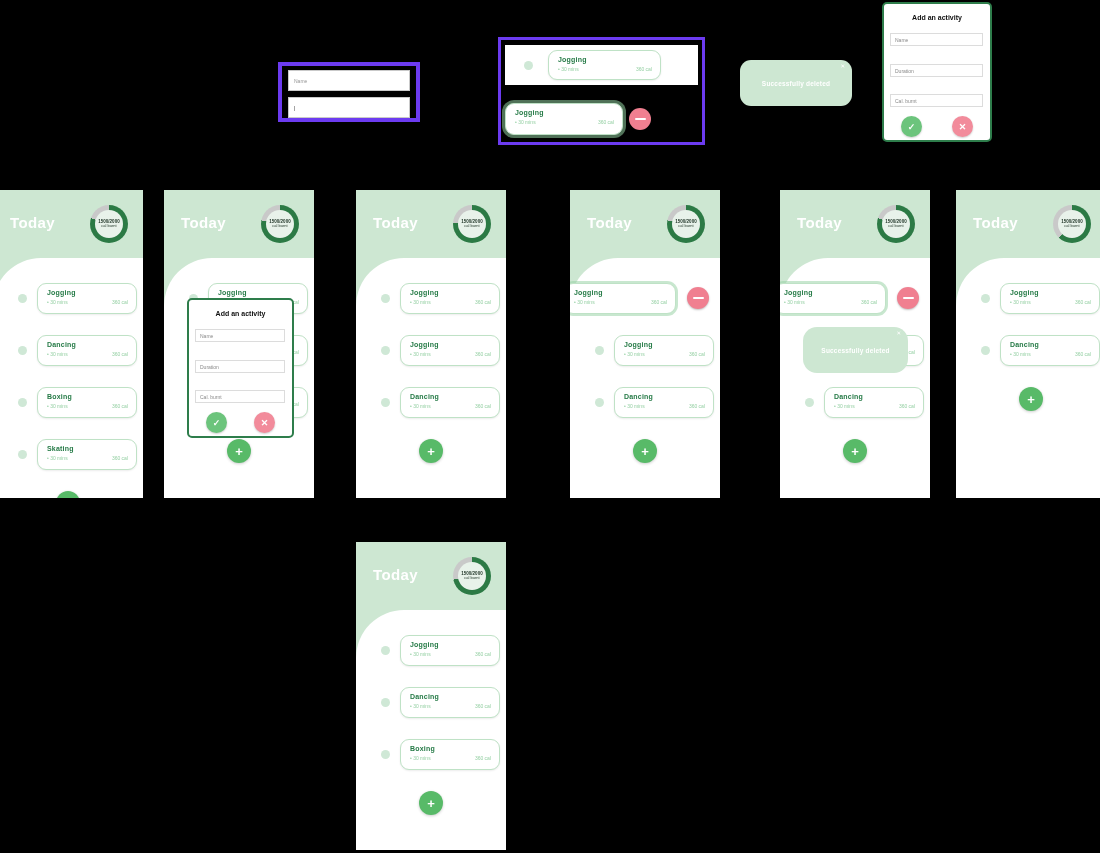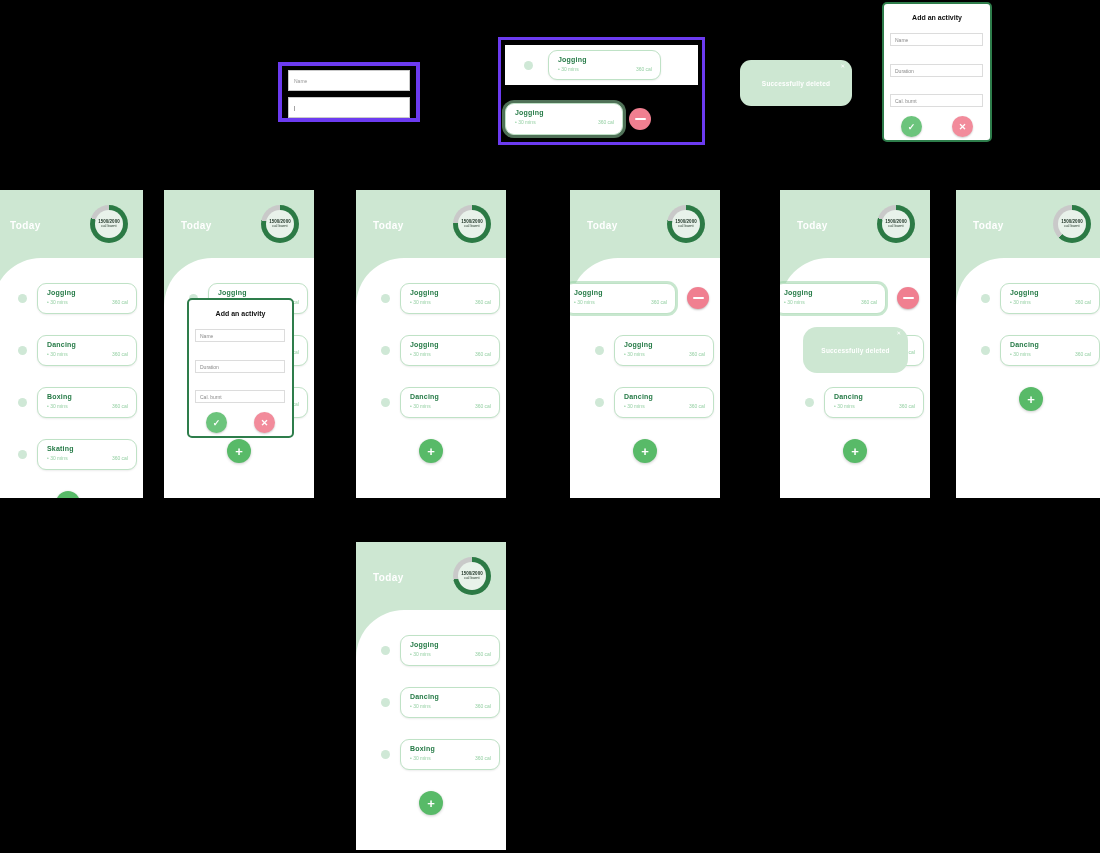--- a/index.html
+++ b/index.html
@@ -40,21 +40,21 @@
   .cardB1{left:43px;top:5px;width:113px;height:30px;}
   .cardB2{left:4px;top:63px;width:118px;height:32px;box-shadow:0 0 0 3px rgba(146,208,160,.55);}
   .minusB{left:128px;top:68px;}
   .toastC{left:740px;top:60px;width:112px;height:46px;}
   .modalD{left:882px;top:2px;width:110px;height:140px;}
   
   .phone{position:absolute;width:150px;height:308px;background:#fff;overflow:hidden;}
   .ph-header{position:absolute;top:0;left:0;right:0;height:130px;background:#cde7d2;}
   .ph-content{position:absolute;top:68px;left:0;right:0;bottom:0;background:#fff;
               border-top-left-radius:48px;padding-top:25px;box-sizing:border-box;}
-  .ph-title{position:absolute;top:30px;left:17px;font-size:10px;font-weight:bold;color:#fff;letter-spacing:.4px;}
+  .ph-title{position:absolute;top:24px;left:17px;font-size:15px;font-weight:bold;color:#fff;letter-spacing:.4px;}
   .ring{position:absolute;top:15px;right:15px;width:38px;height:38px;border-radius:50%;
         background:conic-gradient(#2c7a45 0 75%,#c9c9c9 75% 100%);}
   .ring-in{position:absolute;inset:5px;background:#e8f2ea;border-radius:50%;display:flex;
            flex-direction:column;align-items:center;justify-content:center;}
   .rv{font-size:4.5px;font-weight:bold;color:#23372a;line-height:1.2;}
   .rl{font-size:4px;color:#23372a;line-height:1.2;}
   .row{position:relative;height:31px;margin-bottom:21px;}
   .row .dot{left:25px;top:11px;}
   .row .card{left:44px;top:0;width:100px;height:31px;}
   .row-del .card{left:-6px;width:112px;box-shadow:0 0 0 2px rgba(146,208,160,.5);}

